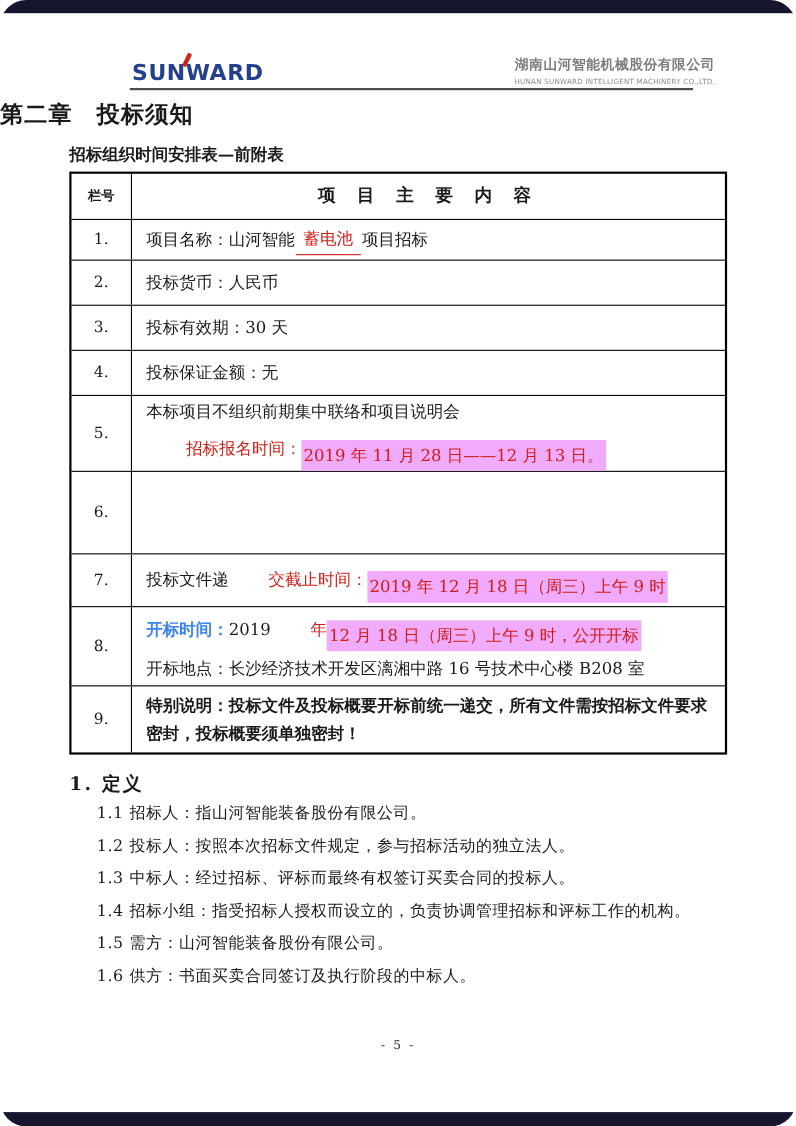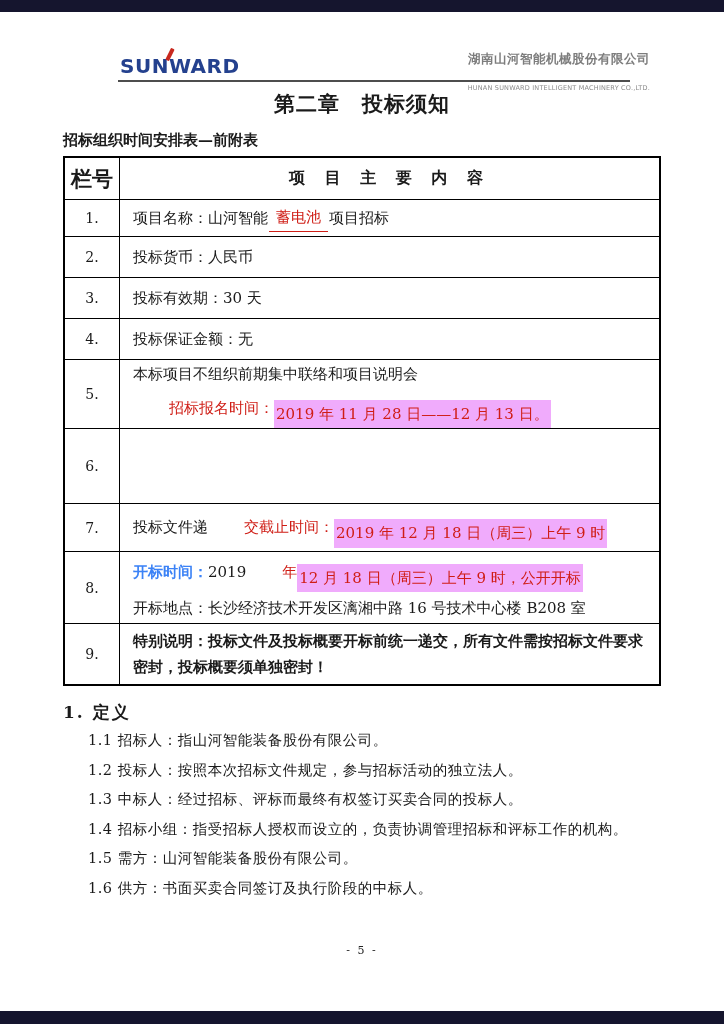--- a/index.html
+++ b/index.html
@@ -1,52 +1,52 @@
 <!DOCTYPE html>
 <html><head>
 <meta charset="utf-8">
 <style>
   * { margin:0; padding:0; box-sizing:border-box; }
   html,body { background:#ffffff; }
   .page {
     position:relative; width:724px; height:1024px; margin:0 auto;
     background:#ffffff; overflow:hidden;
-    font-family:"DejaVu Serif","Liberation Serif",serif; color:#1a1a1a;
+    font-family:"DejaVu Serif","Liberation Serif",serif; color:#1a1a1a;border-radius:24px;
   }
   .edge-bar { position:absolute; left:0; width:724px; background:#15152e; }
   .edge-bar.top { top:0; height:12px; }
   .edge-bar.bottom { bottom:0; height:13px; }
 
   
   .logo {
     position:absolute; left:120px; top:54px;
     font-family:"DejaVu Sans","Liberation Sans",sans-serif;
     font-weight:800; font-size:20px; letter-spacing:0.5px; color:#24418e;
   }
   .logo-accent {
     position:absolute; left:168px; top:48px; width:4px; height:13px;
     background:#c8281e; transform:rotate(26deg); border-radius:1px;
   }
   .company { position:absolute; right:74px; top:51px; text-align:right; color:#7d7d7d; }
   .company-cn { font-size:12.5px; font-weight:bold; letter-spacing:0.5px; }
-  .company-en { font-size:6.5px; font-family:"DejaVu Sans","Liberation Sans",sans-serif; margin-top:16px; letter-spacing:0.2px; color:#8a8a8a; }
+  .company-en { font-size:6.5px; font-family:"DejaVu Sans","Liberation Sans",sans-serif; margin-top:2px; letter-spacing:0.2px; color:#8a8a8a; }
   .header-rule { position:absolute; left:118px; top:80px; width:512px; height:2px; background:#4d4d4d; }
 
-  .doc-title { position:absolute; left:0; top:90px; width:724px; text-align:center;
+  .doc-title { position:absolute; left:0; top:90px; width:724px; text-align:left;
     font-size:21px; font-weight:bold; letter-spacing:1px; }
   .doc-subtitle { position:absolute; left:63px; top:131px; font-size:15px; font-weight:bold; }
 
   
   .schedule-table { position:absolute; left:63px; top:156px; width:598px; border:2px solid #000; background:#fff; }
   .thead { display:flex; height:42px; border-bottom:1.6px solid #000; }
   .cell-no {
     width:55px; flex:none; border-right:1.6px solid #000;
     display:flex; align-items:center; justify-content:center; font-size:14px;
   }
-  .thead .cell-no { font-weight:bold; font-size:21px; }
+  .thead .cell-no { font-weight:bold; font-size:12px; }
   .th-content { flex:1; display:flex; align-items:center; justify-content:center;
     font-size:16px; font-weight:bold; letter-spacing:7px; }
   .trow { display:flex; border-bottom:1.6px solid #000; }
   .trow:last-child { border-bottom:none; }
   .cell-content { flex:1; display:flex; flex-direction:column; justify-content:center; min-width:0; }
   .line { flex:1; display:flex; align-items:center; padding:0 10px 0 13px; font-size:15px; line-height:1.75; }
   .with-divider .line + .line { border-top:1.6px solid #000; }
 
   .s-red { color:#cf1d15;margin-left:36px; }
   .s-red-bold { color:#3b82f6; font-weight:bold; }

